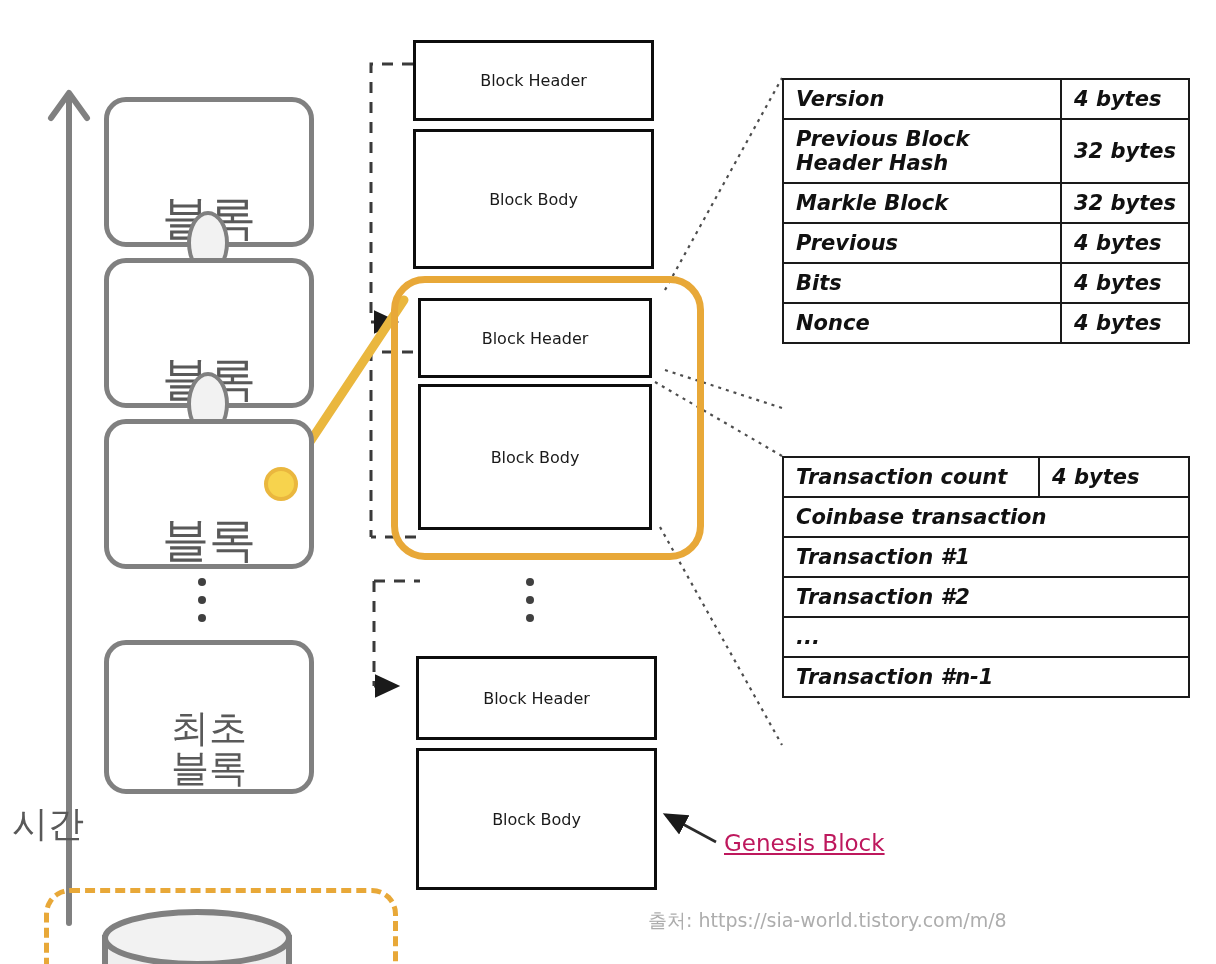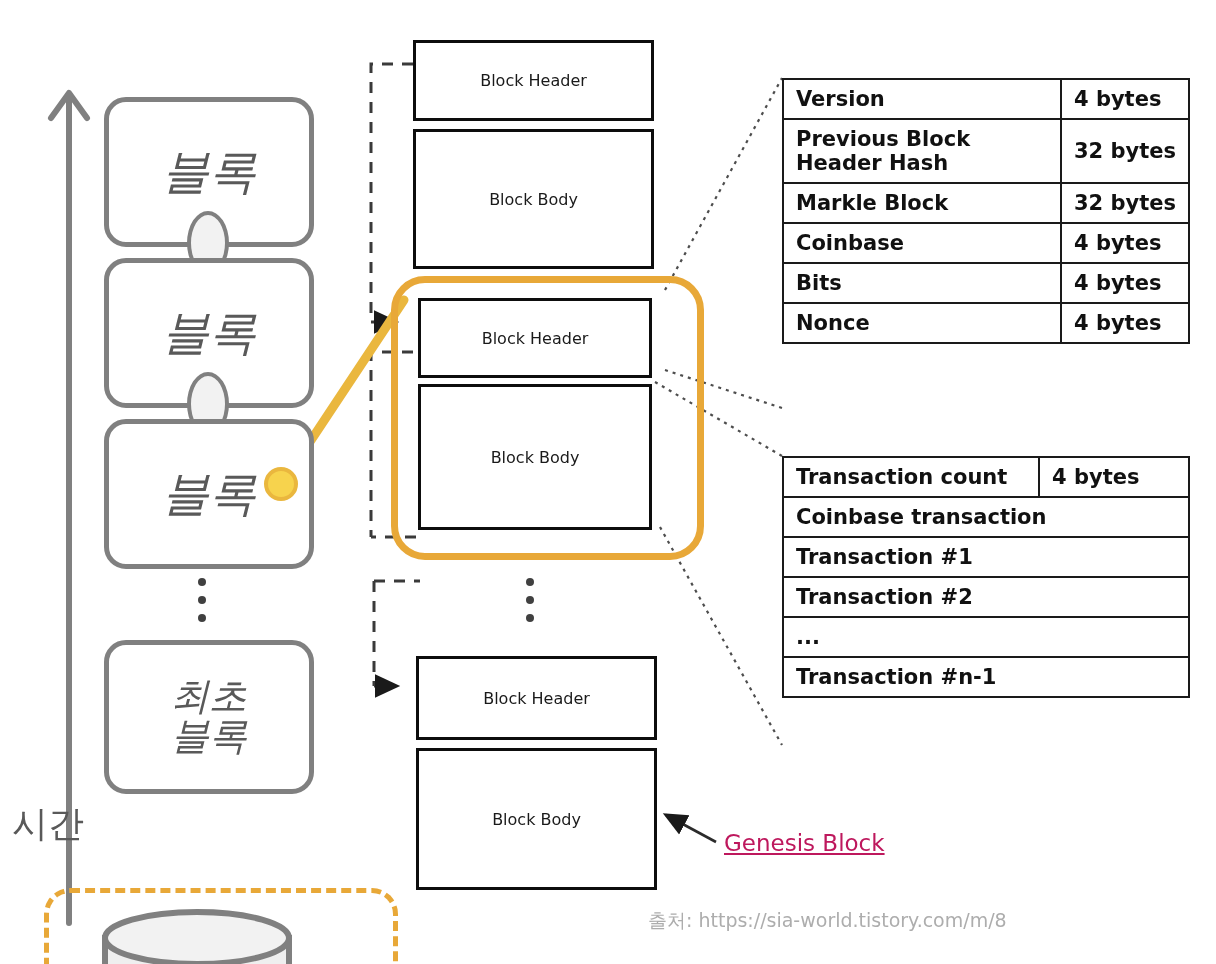--- a/index.html
+++ b/index.html
@@ -3,22 +3,22 @@
 <meta charset="utf-8">
 <style>
   html,body{margin:0;padding:0;background:#fff;}
   body{width:1216px;height:964px;position:relative;overflow:hidden;
        font-family:"Liberation Sans","DejaVu Sans",sans-serif;}
   .stage{position:absolute;left:0;top:0;width:1216px;height:964px;}
   svg.layer{position:absolute;left:0;top:0;width:1216px;height:964px;pointer-events:none;}
 
   
   .kblock{position:absolute;border:5px solid #808080;border-radius:22px;
-          background:#fff;display:flex;align-items:center;justify-content:center;
-          color:#595959;font-style:italic;}
+          background:#fff;display:flex;align-items:flex-end;justify-content:center;
+          color:#595959;}
   .kblock .ktext{font-size:47px;line-height:1.05;text-align:center;color:#595959;
                  font-family:"DejaVu Sans","Liberation Sans",sans-serif;font-weight:400;}
   .kblock.two .ktext{font-size:38px;}
   .klink{position:absolute;width:34px;height:56px;border:4px solid #808080;
          border-radius:50%;background:#f2f2f2;}
   .vdots{position:absolute;display:flex;flex-direction:column;align-items:center;
          justify-content:space-between;color:#404040;}
   .vdots i{display:block;width:8px;height:8px;border-radius:50%;background:#404040;}
   .timelabel{position:absolute;font-size:36px;color:#595959;
              font-family:"DejaVu Sans","Liberation Sans",sans-serif;}
@@ -31,21 +31,21 @@
   
   .hl{position:absolute;border:7px solid #e8a838;border-radius:34px;
       background:transparent;}
   .dot{position:absolute;width:34px;height:34px;border-radius:50%;
        background:#f7d34d;border:4px solid #eab73e;box-sizing:border-box;}
 
   
   table.spec{position:absolute;border-collapse:collapse;background:#fff;}
   table.spec td{border:2px solid #1a1a1a;font-size:21px;color:#111;
                 padding:7px 12px;font-weight:bold;
-                font-family:"DejaVu Sans","Liberation Sans",sans-serif;}
+                font-family:"DejaVu Sans","Liberation Sans",sans-serif;font-style:italic;}
   table.spec td.val{white-space:nowrap;}
   #header-table{left:782px;top:78px;width:408px;}
   #header-table td.name{width:252px;}
   #tx-table{left:782px;top:456px;width:408px;}
   #tx-table td.txname{}
   #tx-table td.txval{width:124px;}
 
   .genesis-label{position:absolute;font-size:23px;color:#be185d;
                  font-family:"DejaVu Sans","Liberation Sans",sans-serif;text-decoration:underline;}
   .source{position:absolute;font-size:19px;color:#adadad;
@@ -190,21 +190,21 @@
           <div>Previous Block</div>
           <div>Header Hash</div>
         </td>
         <td class="val">32 bytes</td>
       </tr>
       <tr>
         <td class="name">Markle Block</td>
         <td class="val">32 bytes</td>
       </tr>
       <tr>
-        <td class="name">Coinbase</td>
+        <td class="name">Previous</td>
         <td class="val">4 bytes</td>
       </tr>
       <tr>
         <td class="name">Bits</td>
         <td class="val">4 bytes</td>
       </tr>
       <tr>
         <td class="name">Nonce</td>
         <td class="val">4 bytes</td>
       </tr>

